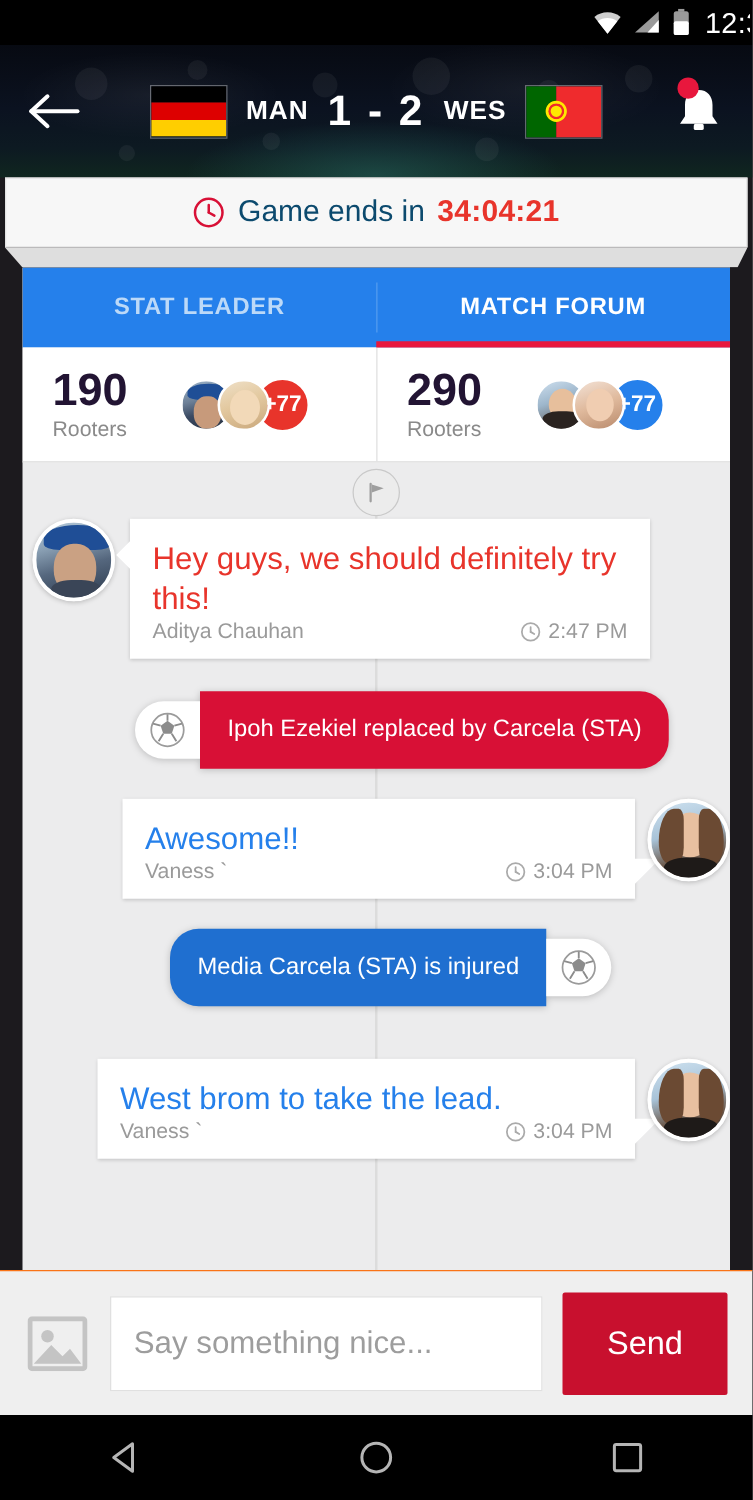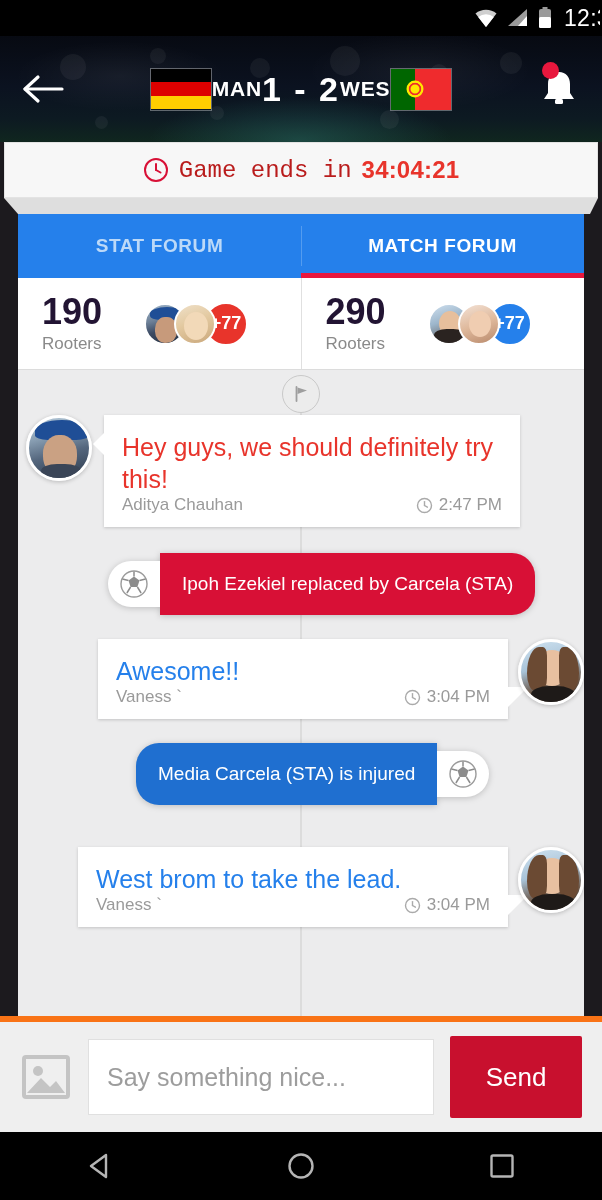--- a/index.html
+++ b/index.html
@@ -36,21 +36,21 @@
   }
   .hdr-bokeh { position: absolute; border-radius: 50%; background: rgba(255,255,255,.05); }
   .hdr-row {
     position: absolute; inset: 0; display: flex; align-items: center;
   }
   .back-btn {
     width: 86px; display: flex; align-items: center; justify-content: center;
     height: 100%;
   }
   .score-block {
-    flex: 1; display: flex; align-items: center; justify-content: center; gap: 0;
+    flex: 1; display: flex; align-items: center; justify-content: center; gap: 15px;
   }
   .flag { width: 62px; height: 43px; border: 1px solid rgba(255,255,255,.35); position: relative; overflow: hidden; flex: none; }
   .flag-de div { height: 33.34%; }
   .flag-de .b { background: #000; } .flag-de .r { background: #d00; } .flag-de .y { background: #ffce00; }
   .flag-pt { display: flex; }
   .flag-pt .g { width: 40%; background: #006600; }
   .flag-pt .r { width: 60%; background: #ef2b2d; }
   .flag-pt .emb {
     position: absolute; left: 40%; top: 50%; transform: translate(-50%,-50%);
     width: 17px; height: 17px; border-radius: 50%;
@@ -62,21 +62,21 @@
   .bell-btn { width: 86px; display: flex; align-items: center; justify-content: center; height: 100%; position: relative; }
   .bell-dot { position: absolute; width: 17px; height: 17px; border-radius: 50%; background: #e8173d; left: 26px; top: 26px; }
 
   
   .gamebar {
     position: absolute; top: 142px; left: 4px; width: 594px; height: 56px;
     background: #f7f7f7; border: 1px solid #e3e3e3;
     display: flex; align-items: center; justify-content: center; gap: 10px;
     box-shadow: 0 1px 2px rgba(0,0,0,.12);
   }
-  .gamebar-text { font-size: 24px; color: #b91c1c; font-family: Liberation Mono, monospace; }
+  .gamebar-text { font-size: 24px; color: #0c4a6e; }
   .gamebar-time { font-size: 24px; color: #e8342b; font-weight: 700; letter-spacing: .2px; }
 
   
   .fold {
     position: absolute; top: 198px; left: 4px; width: 594px; height: 16px;
     background: #dedede;
     clip-path: polygon(0 0, 100% 0, 586px 100%, 14px 100%);
   }
 
   
@@ -147,21 +147,21 @@
   .pill-ball { width: 52px; height: 46px; background: #fff; display: flex; align-items: center; justify-content: center; flex: none; }
   .pill-ball.left { border-radius: 23px 0 0 23px; }
   .pill-ball.right { border-radius: 0 23px 23px 0; }
   .pill-body { height: 62px; display: flex; align-items: center; padding: 0 22px; color: #fff; font-size: 19px; white-space: nowrap; }
   .pill-body.red { background: #d81036; border-radius: 0 23px 23px 0; }
   .pill-body.blue { background: #1f6fd0; border-radius: 23px 0 0 23px; }
 
   
   .inputbar {
     position: absolute; left: 0; bottom: 68px; width: 602px; height: 116px;
-    background: #efefef; border-top: 6px solid #f97316;
+    background: #efefef; border-top: 1px solid #f97316;
     display: flex; align-items: center; gap: 16px; padding: 0 20px;
   }
   .img-btn { width: 52px; height: 48px; flex: none; display: flex; align-items: center; justify-content: center; }
   .say-input {
     flex: 1; height: 76px; background: #fff; border: 1px solid #e0e0e0;
     display: flex; align-items: center; padding: 0 18px;
     font-size: 25px; color: #9d9d9d;
   }
   .send-btn {
     width: 132px; height: 82px; background: #c8102e; color: #fff;
@@ -248,21 +248,21 @@
     </svg>
     <div class="gamebar-text">Game ends in</div>
     <div class="gamebar-time">34:04:21</div>
   </div>
   <div class="fold"></div>
 
   <div class="panel">
 
     <div class="tabs">
       <div class="tab">
-        <span>STAT FORUM</span>
+        <span>STAT LEADER</span>
       </div>
       <div class="tab active">
         <div class="tab-sep"></div>
         <span>MATCH FORUM</span>
       </div>
     </div>
 
     <div class="rooters">
       <div class="rooter">
         <div class="rooter-txt">

